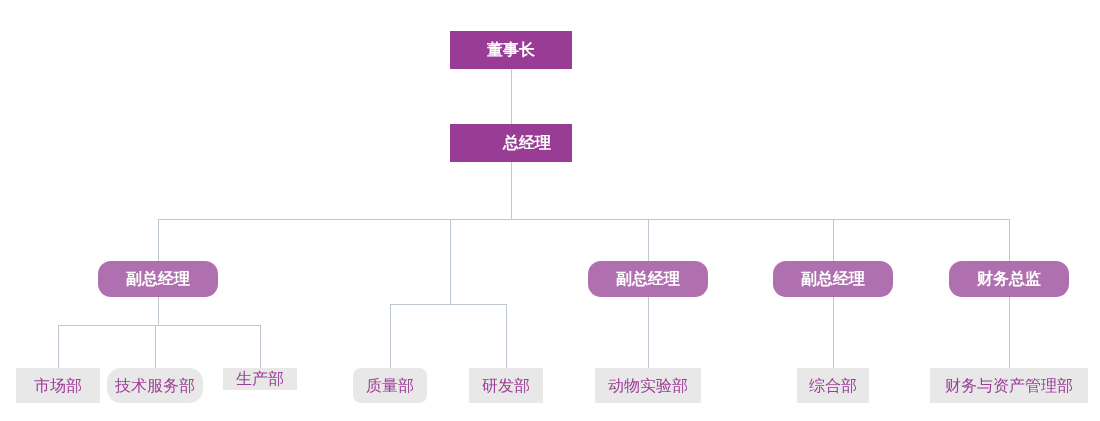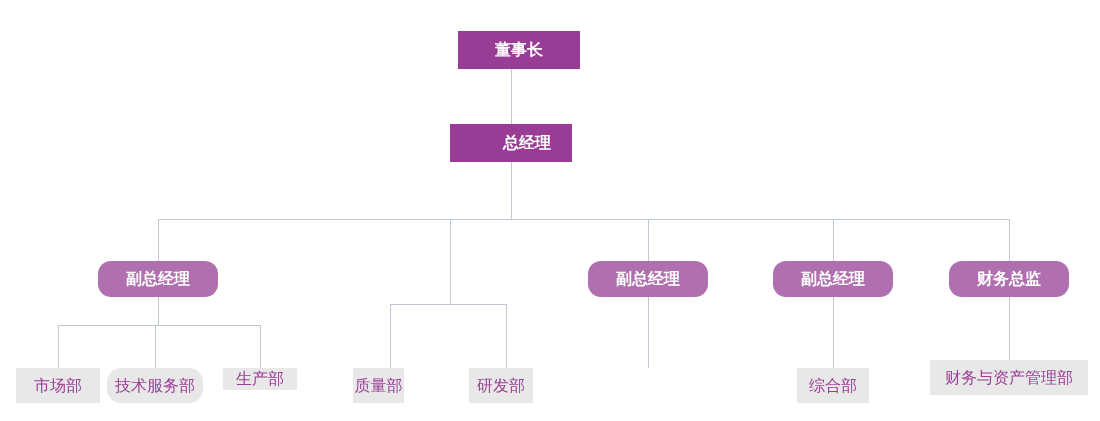--- a/index.html
+++ b/index.html
@@ -56,29 +56,30 @@
   <div class="vline" style="left:158px;top:297px;height:28px;"></div>
   <div class="hline" style="left:58px;top:325px;width:202px;"></div>
   <div class="vline" style="left:58px;top:325px;height:43px;"></div>
   <div class="vline" style="left:155px;top:325px;height:43px;"></div>
   <div class="vline" style="left:260px;top:325px;height:43px;"></div>
 
   <div class="vline" style="left:648px;top:297px;height:71px;"></div>
   <div class="vline" style="left:833px;top:297px;height:71px;"></div>
   <div class="vline" style="left:1009px;top:297px;height:71px;"></div>
 
-  <div class="node lvl1" style="left:450px;top:31px;width:122px;height:38px;margin-left:8px;">董事长</div>
+  <div class="node lvl1" style="left:450px;top:31px;width:122px;height:38px;">董事长</div>
   <div class="node lvl1" style="left:450px;top:124px;width:122px;height:38px;padding-left:32px;">总经理</div>
 
   <div class="node lvl2" style="left:98px;top:261px;width:120px;height:36px;">副总经理</div>
   <div class="node lvl2" style="left:588px;top:261px;width:120px;height:36px;">副总经理</div>
   <div class="node lvl2" style="left:773px;top:261px;width:120px;height:36px;">副总经理</div>
   <div class="node leaf" style="left:16px;top:368px;width:84px;height:35px;">市场部</div>
 
   <div class="node lvl2" style="left:949px;top:261px;width:120px;height:36px;">财务总监</div>
   <div class="node leaf" style="left:107px;top:368px;width:96px;height:35px;border-radius:14px;">技术服务部</div>
   <div class="node leaf" style="left:223px;top:368px;width:74px;height:22px;">生产部</div>
-  <div class="node leaf" style="left:353px;top:368px;width:51px;height:35px;">质量部</div>
-  <div class="node leaf" style="left:469px;top:368px;width:64px;height:35px;">研发部</div>
+  <div class="node leaf" style="left:353px;top:368px;width:74px;height:35px;border-radius:8px;">质量部</div>
+  <div class="node leaf" style="left:469px;top:368px;width:74px;height:35px;">研发部</div>
+  <div class="node leaf" style="left:595px;top:368px;width:106px;height:35px;">动物实验部</div>
   <div class="node leaf" style="left:797px;top:368px;width:72px;height:35px;">综合部</div>
-  <div class="node leaf" style="left:930px;top:360px;width:158px;height:35px;font-family:Liberation Serif, serif;">财务与资产管理部</div>
+  <div class="node leaf" style="left:930px;top:368px;width:158px;height:35px;font-family:Liberation Serif, serif;">财务与资产管理部</div>
 
 </div>
 
 </body></html>

